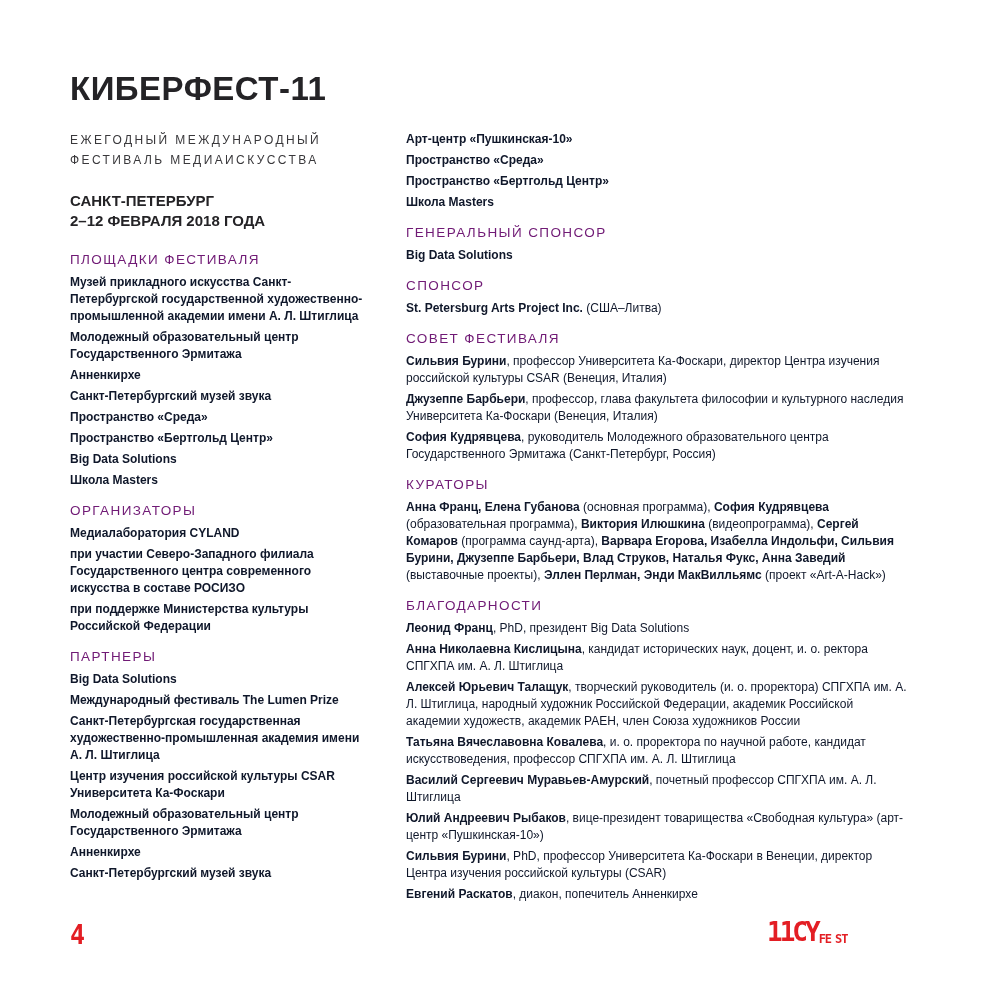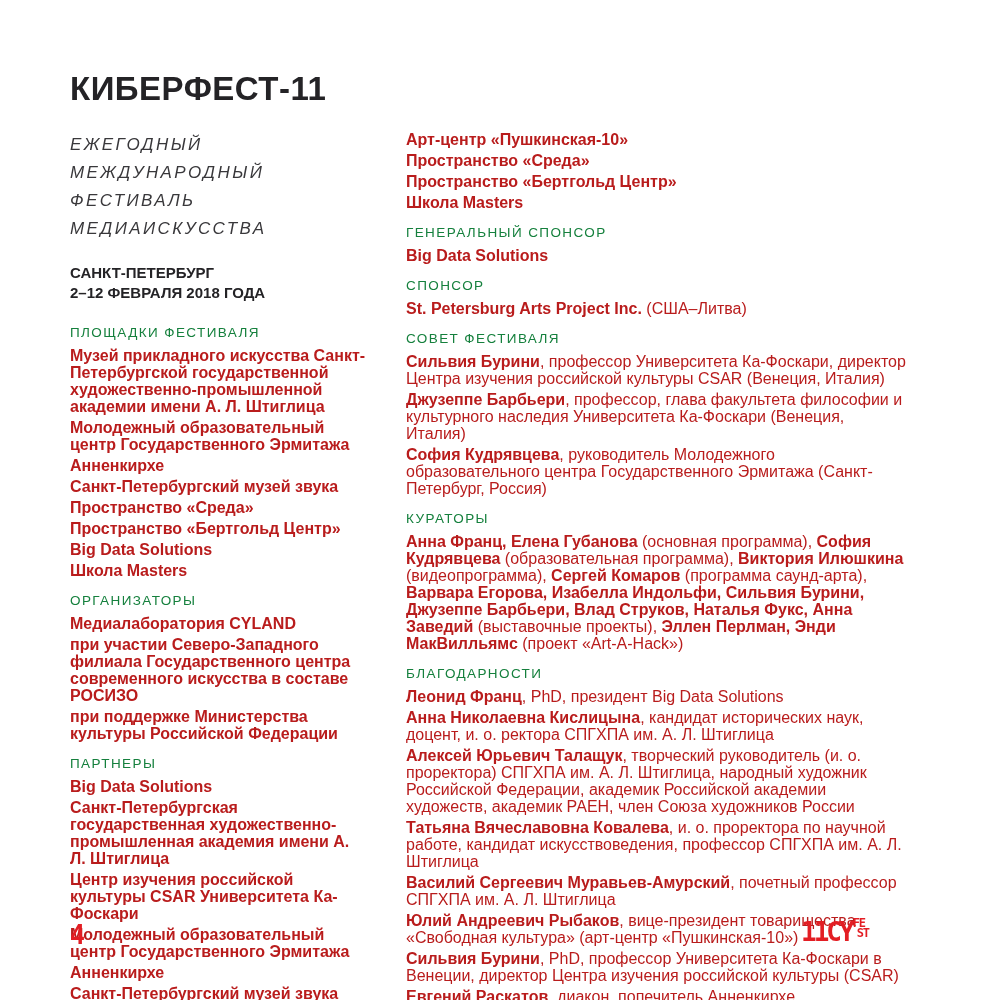--- a/index.html
+++ b/index.html
@@ -29,81 +29,79 @@
   }
   .col-left {
     width: 296px;
     flex-shrink: 0;
     margin-right: 40px;
   }
   .col-right {
     width: 575px;
   }
   .subtitle {
-    font-size: 17px;
+    font-size: 12px;
     letter-spacing: 2.4px;
     line-height: 1.65;
     color: #39383b;
     margin-bottom: 20px;
-    font-style: italic;
   }
   .place-dates {
     font-size: 15px;
     font-weight: bold;
     line-height: 1.35;
     color: #242326;
     margin-bottom: 20px;
   }
   .section { margin-bottom: 13px; }
   .section-header {
     font-size: 13.5px;
     letter-spacing: 1.4px;
-    color: #15803d;
+    color: #701a75;
     margin-bottom: 6px;
     line-height: 17px;
   }
   .item {
-    font-size: 16px;
+    font-size: 12px;
     line-height: 17px;
     margin-bottom: 4px;
-    color: #b91c1c;
+    color: #0f172a;
   }
   .col-left .item { font-weight: bold; }
   .item .b { font-weight: bold; }
   .item .t { font-weight: normal; }
   .page-number {
     position: absolute;
     left: 70px;
     top: 921px;
     font-family: "DejaVu Sans Mono", monospace;
     font-weight: bold;
     font-size: 25px;
     color: #e31e24;
     transform: scaleY(1.05);
   }
   .logo {
     position: absolute;
     left: 767px;
     top: 920px;
     display: flex;
-    align-items: flex-start;
+    align-items: flex-end;
     color: #e31e24;
-    margin-left: 34px;
   }
   .logo-big {
     font-family: "DejaVu Sans Mono", monospace;
     font-weight: bold;
     font-size: 26px;
     line-height: 24px;
     letter-spacing: -3px;
     transform: scaleY(1.0);
   }
   .logo-small {
     display: flex;
-    flex-direction: column;
+    flex-direction: row;
     font-family: "DejaVu Sans Mono", monospace;
     font-weight: bold;
     font-size: 12px;
     line-height: 10px;
     letter-spacing: -1px;
     margin-left: 1px;
     margin-top: -2px;
   }
   .logo-small .st { padding-left: 4px; }
 </style>
@@ -139,20 +137,21 @@
           </section>
           <section class="section">
             <div class="section-header">ОРГАНИЗАТОРЫ</div>
             <p class="item"><span class="b">Медиалаборатория CYLAND</span></p>
             <p class="item"><span class="b">при участии Северо-Западного филиала Государственного центра современного искусства в составе РОСИЗО</span></p>
             <p class="item"><span class="b">при поддержке Министерства культуры Российской Федерации</span></p>
           </section>
           <section class="section">
             <div class="section-header">ПАРТНЕРЫ</div>
             <p class="item"><span class="b">Big Data Solutions</span></p>
+            <p class="item"><span class="b">Международный фестиваль The Lumen Prize</span></p>
             <p class="item"><span class="b">Санкт-Петербургская государственная художественно-промышленная академия имени А. Л. Штиглица</span></p>
             <p class="item"><span class="b">Центр изучения российской культуры CSAR Университета Ка-Фоскари</span></p>
             <p class="item"><span class="b">Молодежный образовательный центр Государственного Эрмитажа</span></p>
             <p class="item"><span class="b">Анненкирхе</span></p>
             <p class="item"><span class="b">Санкт-Петербургский музей звука</span></p>
           </section>
         </div>
     </div>
 
     <div class="col-right">

